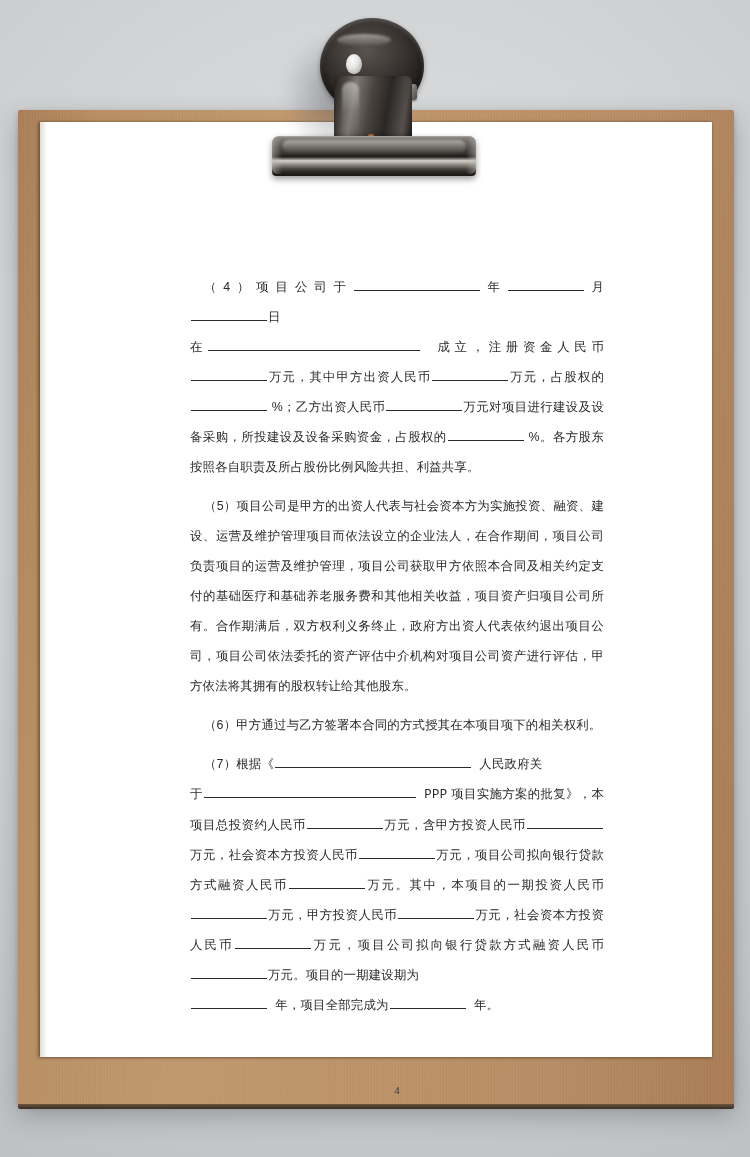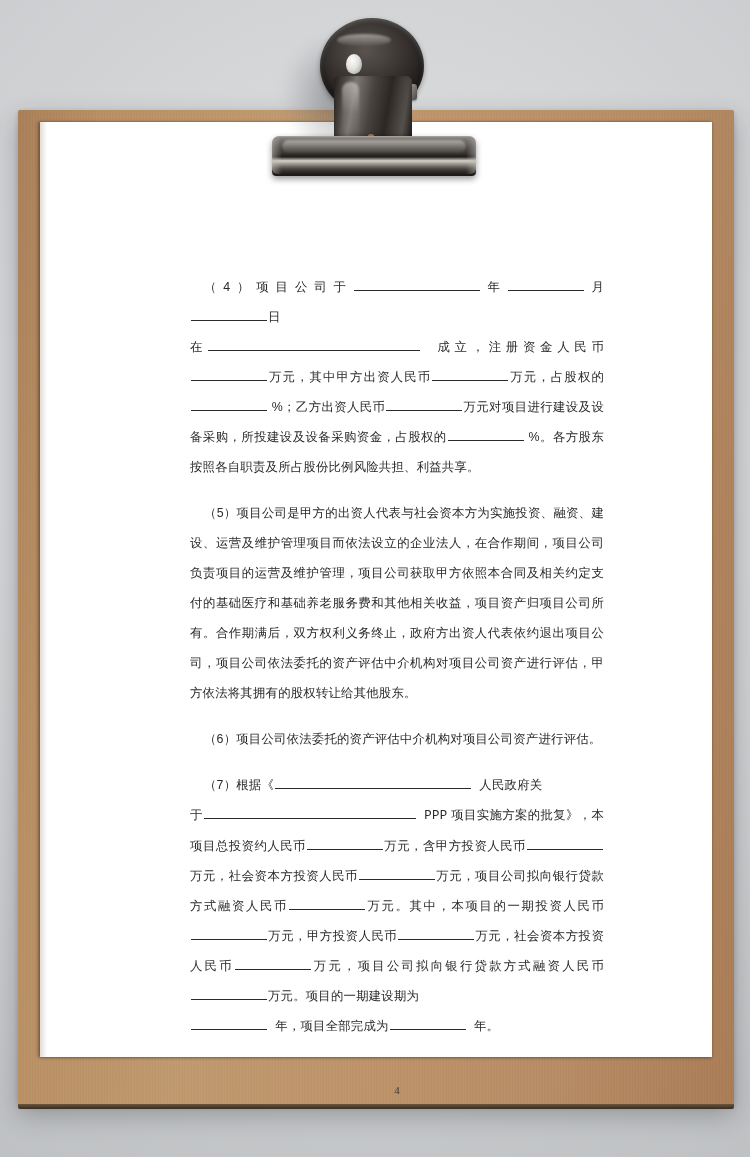--- a/index.html
+++ b/index.html
@@ -100,21 +100,21 @@
     font-family: "Liberation Sans", "DejaVu Sans", sans-serif;
     font-size: 12.4px;
     line-height: 30px;
     color: #2a2a2c;
     text-align: justify;
     text-justify: inter-character;
     margin: 0 0 0 0;
     letter-spacing: .2px;
     word-break: break-all;
   }
-  .para + .para { margin-top: 16px; }
+  .para + .para { margin-top: 9px; }
   .indent { text-indent: 14px; }
 
   
   .blank {
     display: inline-block;
     border-bottom: 1px solid #2a2a2c;
     vertical-align: baseline;
     height: 14px;
     margin: 0 1px;
   }
@@ -322,21 +322,21 @@
 
   <div class="paper">
     <div class="paper-inner-shade"></div>
 
     <div class="doc-body">
 
       <p class="para indent"><span>（4）</span><span>项目公司于</span><span class="blank b-lg"></span><span>年</span><span class="blank b-md"></span><span>月</span><span class="blank b-md"></span><span>日</span><br><span>在</span><span class="blank b-xxl"></span>&nbsp;&nbsp;<span>成立，注册资金人民币</span><span class="blank b-md"></span><span>万元，其中甲方出资人民币</span><span class="blank b-md"></span><span>万元，占股权的</span><span class="blank b-md"></span>&nbsp;<span>%；乙方出资人民币</span><span class="blank b-md"></span><span>万元对项目进行建设及设备采购，所投建设及设备采购资金，占股权的</span><span class="blank b-md"></span>&nbsp;<span>%。各方股东按照各自职责及所占股份比例风险共担、利益共享。</span></p>
 
       <p class="para indent"><span>（5）</span><span>项目公司是甲方的出资人代表与社会资本方为实施投资、融资、建设、运营及维护管理项目而依法设立的企业法人，在合作期间，项目公司负责项目的运营及维护管理，项目公司获取甲方依照本合同及相关约定支付的基础医疗和基础养老服务费和其他相关收益，项目资产归项目公司所有。合作期满后，双方权利义务终止，政府方出资人代表依约退出项目公司，项目公司依法委托的资产评估中介机构对项目公司资产进行评估，甲方依法将其拥有的股权转让给其他股东。</span></p>
 
-      <p class="para indent"><span>（6）</span><span>项目公司依法委托的资产评估中介机构对项目公司资产进行评估。</span></p>
+      <p class="para indent"><span>（6）</span><span>甲方通过与乙方签署本合同的方式授其在本项目项下的相关权利。</span></p>
 
       <p class="para indent"><span>（7）</span><span>根据《</span><span class="blank b-xl"></span>&nbsp;&nbsp;<span>人民政府关</span><br><span>于</span><span class="blank b-xxl"></span>&nbsp;&nbsp;<span class="latin">PPP</span>&nbsp;<span>项目实施方案的批复》，本项目总投资约人民币</span><span class="blank b-md"></span><span>万元，含甲方投资人民币</span><span class="blank b-md"></span><span>万元，社会资本方投资人民币</span><span class="blank b-md"></span><span>万元，项目公司拟向银行贷款方式融资人民币</span><span class="blank b-md"></span><span>万元。其中，本项目的一期投资人民币</span><span class="blank b-md"></span><span>万元，甲方投资人民币</span><span class="blank b-md"></span><span>万元，社会资本方投资人民币</span><span class="blank b-md"></span><span>万元，项目公司拟向银行贷款方式融资人民币</span><span class="blank b-md"></span><span>万元。项目的一期建设期为</span><br><span class="blank b-md"></span>&nbsp;&nbsp;<span>年，项目全部完成为</span><span class="blank b-md"></span>&nbsp;&nbsp;<span>年。</span></p>
 
       <div class="page-num">4</div>
     </div>
   </div>
 </div>
 
 <div class="clip">
   <div class="clip-shadow-wall"></div>

